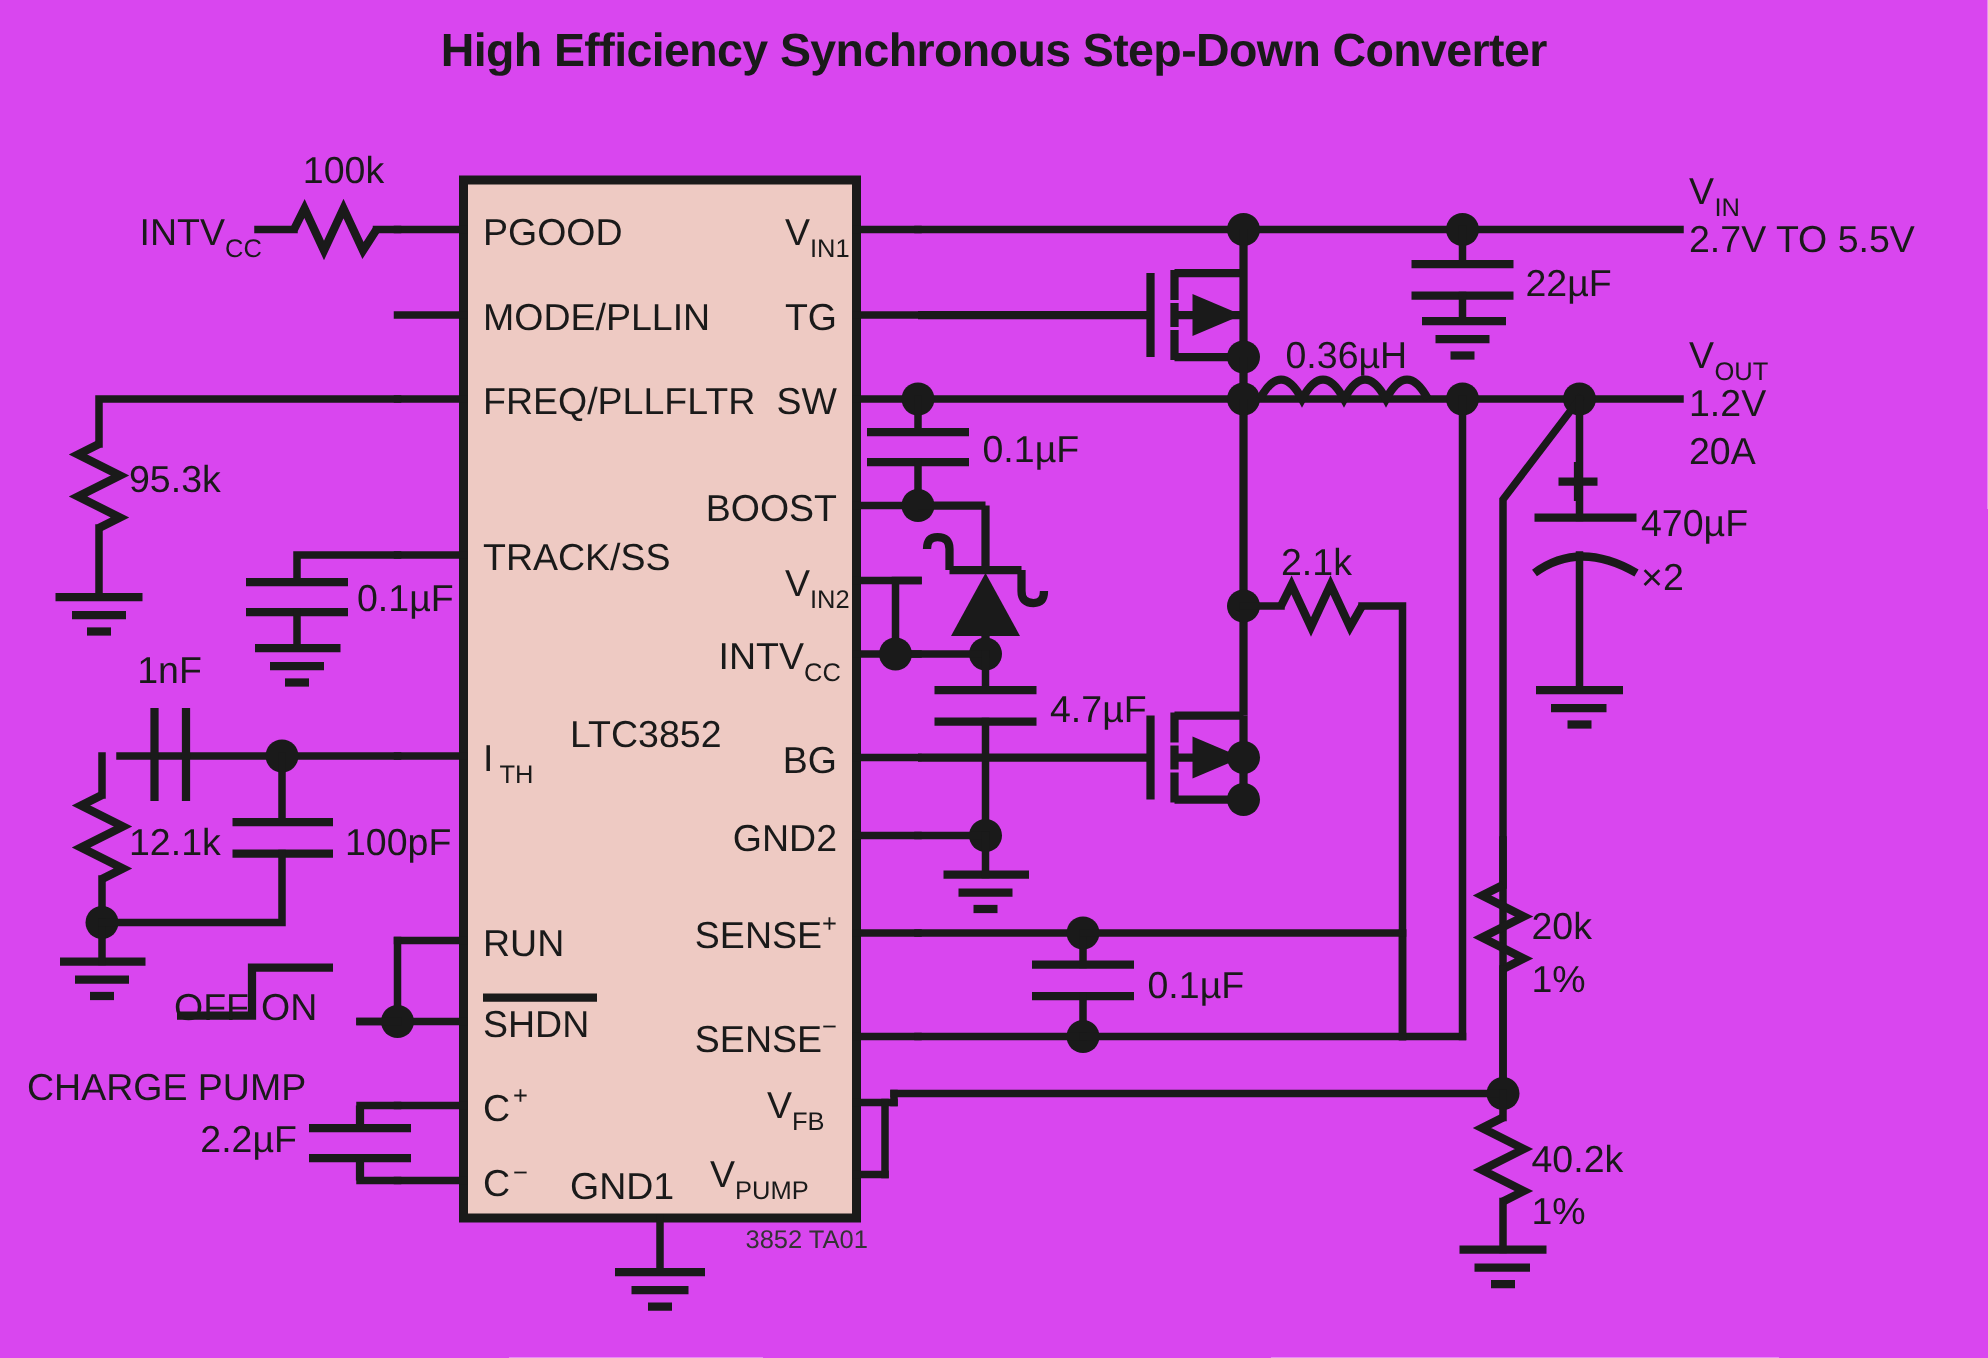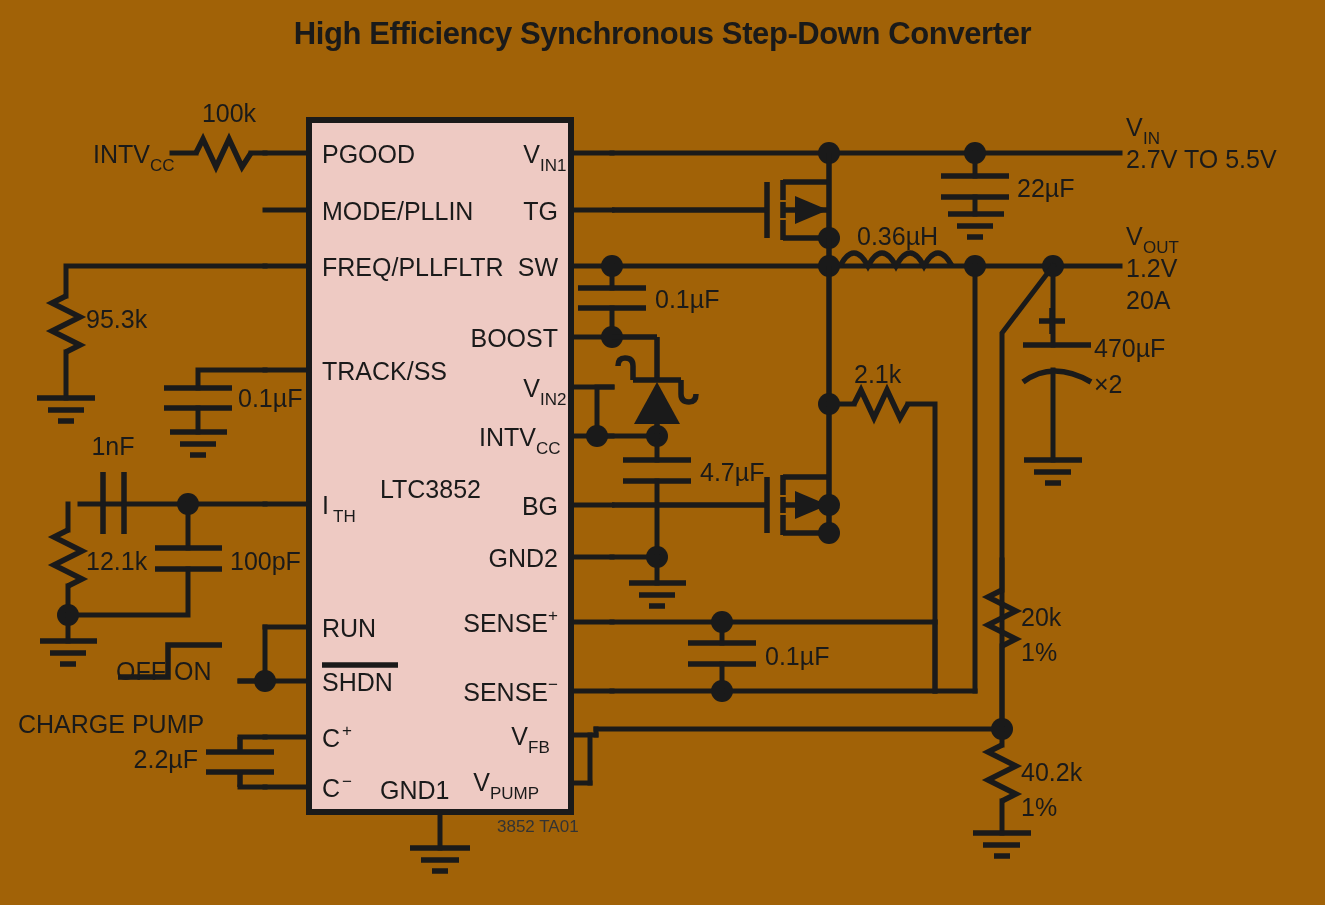--- a/index.html
+++ b/index.html
@@ -1,17 +1,17 @@
 <!DOCTYPE html>
 <html><head>
 <meta charset="utf-8">
 <style>
   html,body{margin:0;padding:0;background:#ffffff;}
   body{width:1325px;height:905px;font-family:"Liberation Sans",sans-serif;overflow:hidden;}
-  #root{position:relative;width:1325px;height:905px;background:#a16207;}
+  #root{position:relative;width:1325px;height:905px;background:#d946ef;}
   .title{
     position:absolute;left:0;top:16px;width:1325px;text-align:center;
     font-family:"Liberation Sans",sans-serif;
     font-weight:bold;font-size:31px;letter-spacing:-0.4px;color:#1a1a1a;
   }
   svg{position:absolute;left:0;top:0;width:1325px;height:905px;}
   .wire{stroke:#1a1a1a;stroke-width:5;fill:none;stroke-linecap:square;stroke-linejoin:miter;}
   .chipbody{fill:#eecac3;stroke:#1a1a1a;stroke-width:6;}
   .dot{fill:#1a1a1a;}
   .sym{stroke:#1a1a1a;stroke-width:5.5;fill:none;stroke-linecap:butt;}

